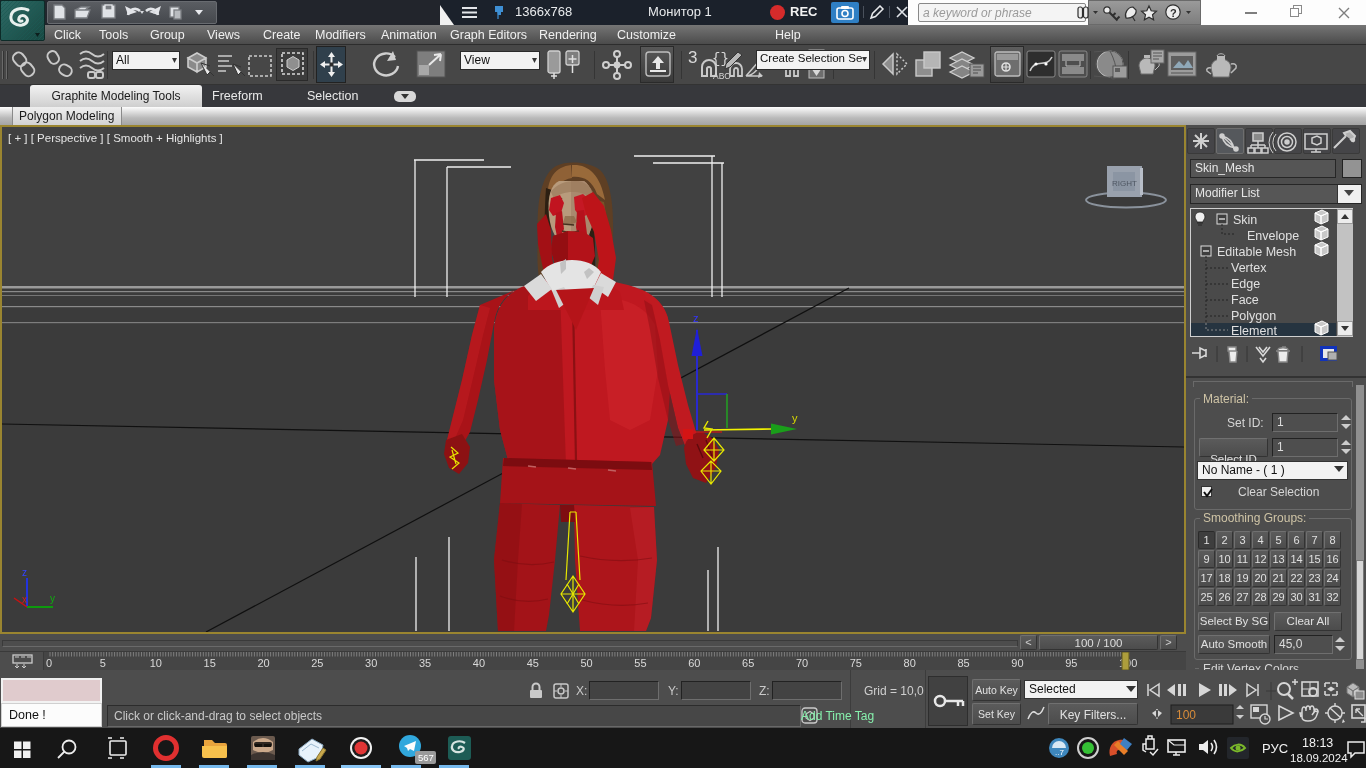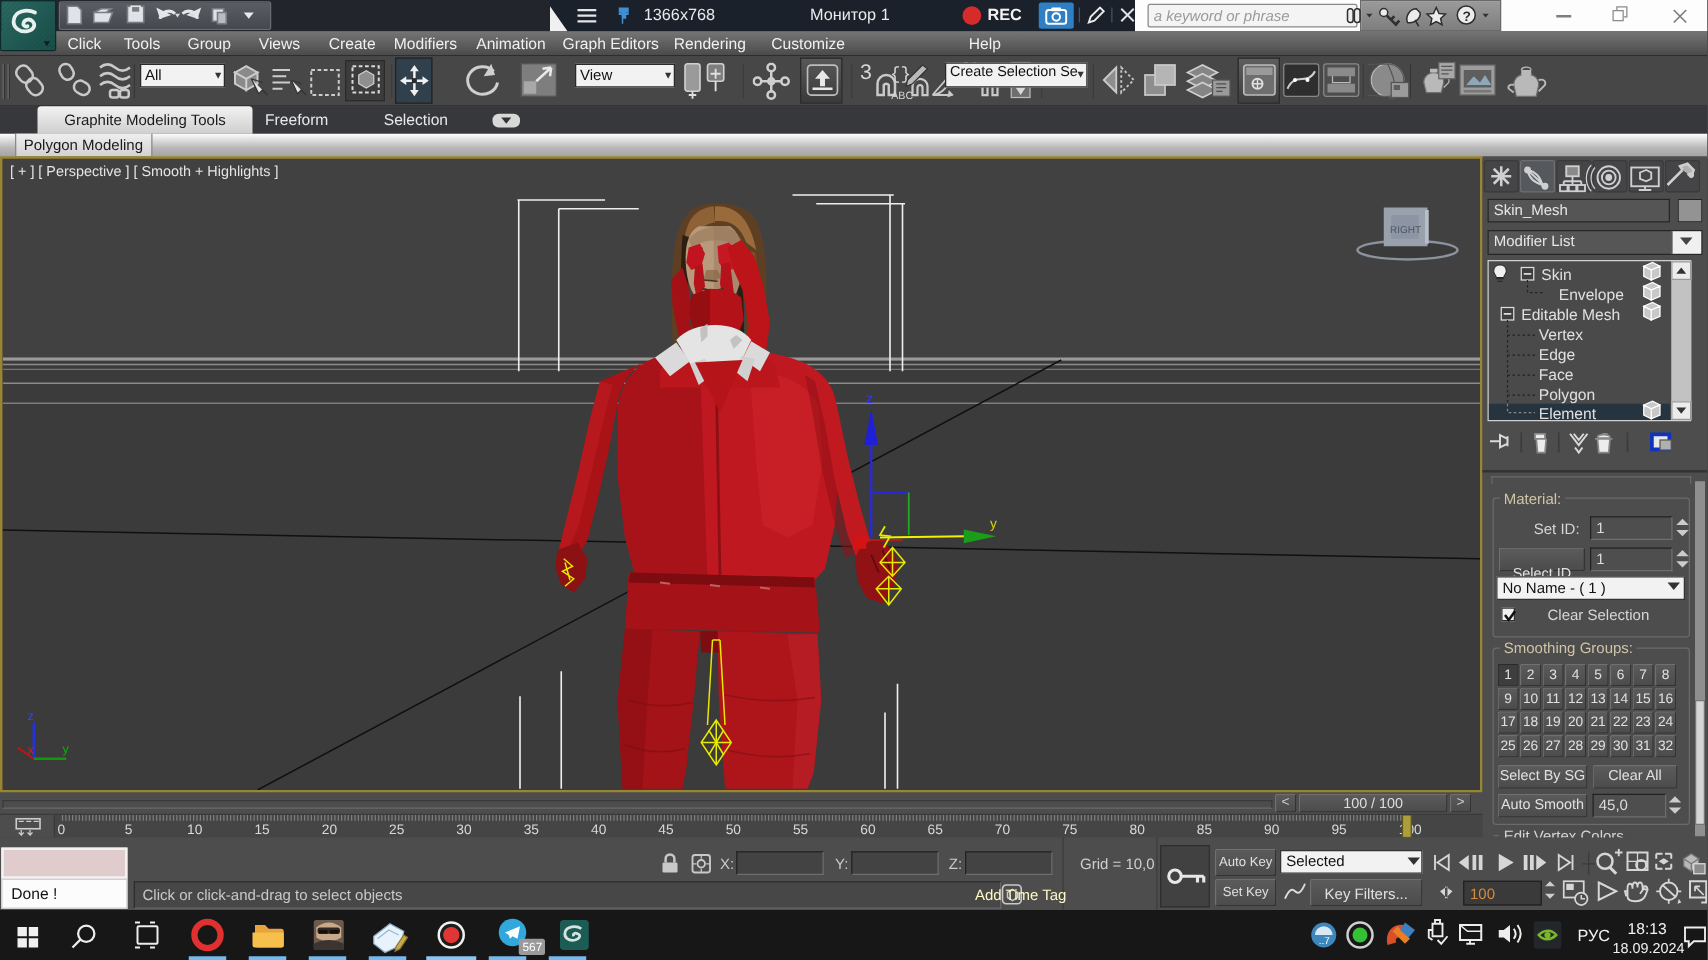--- a/index.html
+++ b/index.html
@@ -1046,21 +1046,21 @@
 <div class="ptext" style="left:668px;top:684px;color:#c9c9c9;">Y:</div>
 <div class="dfld" style="left:681px;top:681px;width:70px;height:19px;background:#434343;"></div>
 <div class="ptext" style="left:759px;top:684px;color:#c9c9c9;">Z:</div>
 <div class="dfld" style="left:772px;top:681px;width:70px;height:19px;background:#434343;"></div>
 <div class="abs" style="left:850px;top:670px;width:1px;height:58px;background:#3c3c3c;"></div>
 <div class="ptext" style="left:864px;top:684px;color:#cfcfcf;">Grid = 10,0</div>
 <svg class="abs" style="left:800px;top:706px;" width="20" height="20">
       <rect x="2" y="2" width="15" height="15" rx="3" fill="none" stroke="#c9c9c9" stroke-width="1.3"></rect>
       <path d="M6 8l4-2.5 4 2.5v4l-4 2.5-4-2.5z" fill="none" stroke="#c9c9c9" stroke-width="1.2"></path>
     </svg>
-<div class="ptext" style="left:780px;top:709px;color:#fef9c3;">Add Time Tag</div>
+<div class="ptext" style="left:801px;top:709px;color:#86efac;">Add Time Tag</div>
 <div class="abs" style="left:925px;top:670px;width:1px;height:58px;background:#3c3c3c;"></div>
 <div class="abs" style="left:928px;top:676px;width:40px;height:50px;background:#414141;border:1px solid #2e2e2e;"></div>
 <svg class="abs" style="left:932px;top:691px;" width="34" height="20">
       <circle cx="8" cy="10" r="5" fill="none" stroke="#e8e8e8" stroke-width="2.5"></circle>
       <path d="M13 10h18M26 10v5M31 10v5" stroke="#e8e8e8" stroke-width="2.5"></path>
     </svg>
 <div class="btn" style="left:972px;top:679px;width:49px;height:22px;padding-top:4px;font-size:10.5px;">Auto Key</div>
 <div class="btn" style="left:972px;top:703px;width:49px;height:22px;padding-top:4px;font-size:10.5px;">Set Key</div>
 <div class="wcombo" style="left:1024px;top:680px;width:114px;height:19px;">Selected</div>
 <div class="abs" style="left:1126px;top:686px;width:0;height:0;border-left:5px solid transparent;border-right:5px solid transparent;border-top:6px solid #333;"></div>

